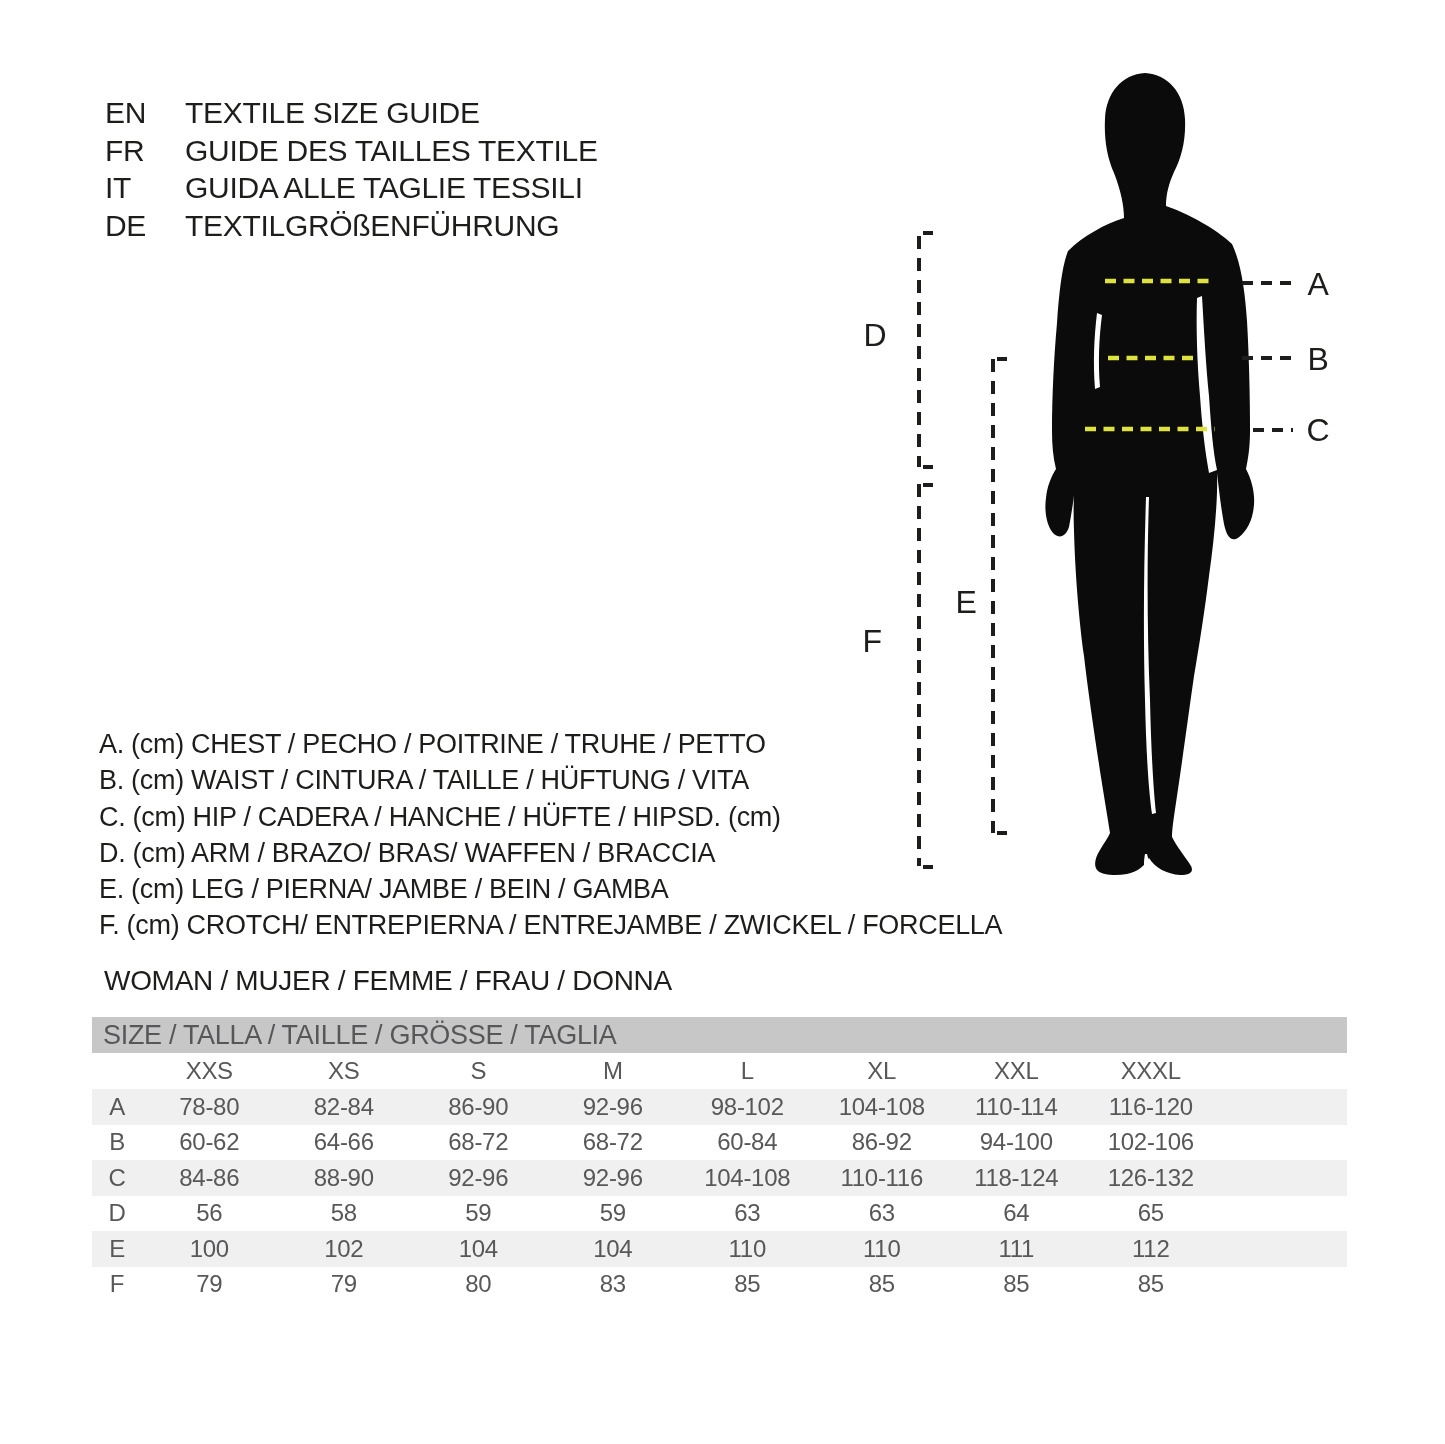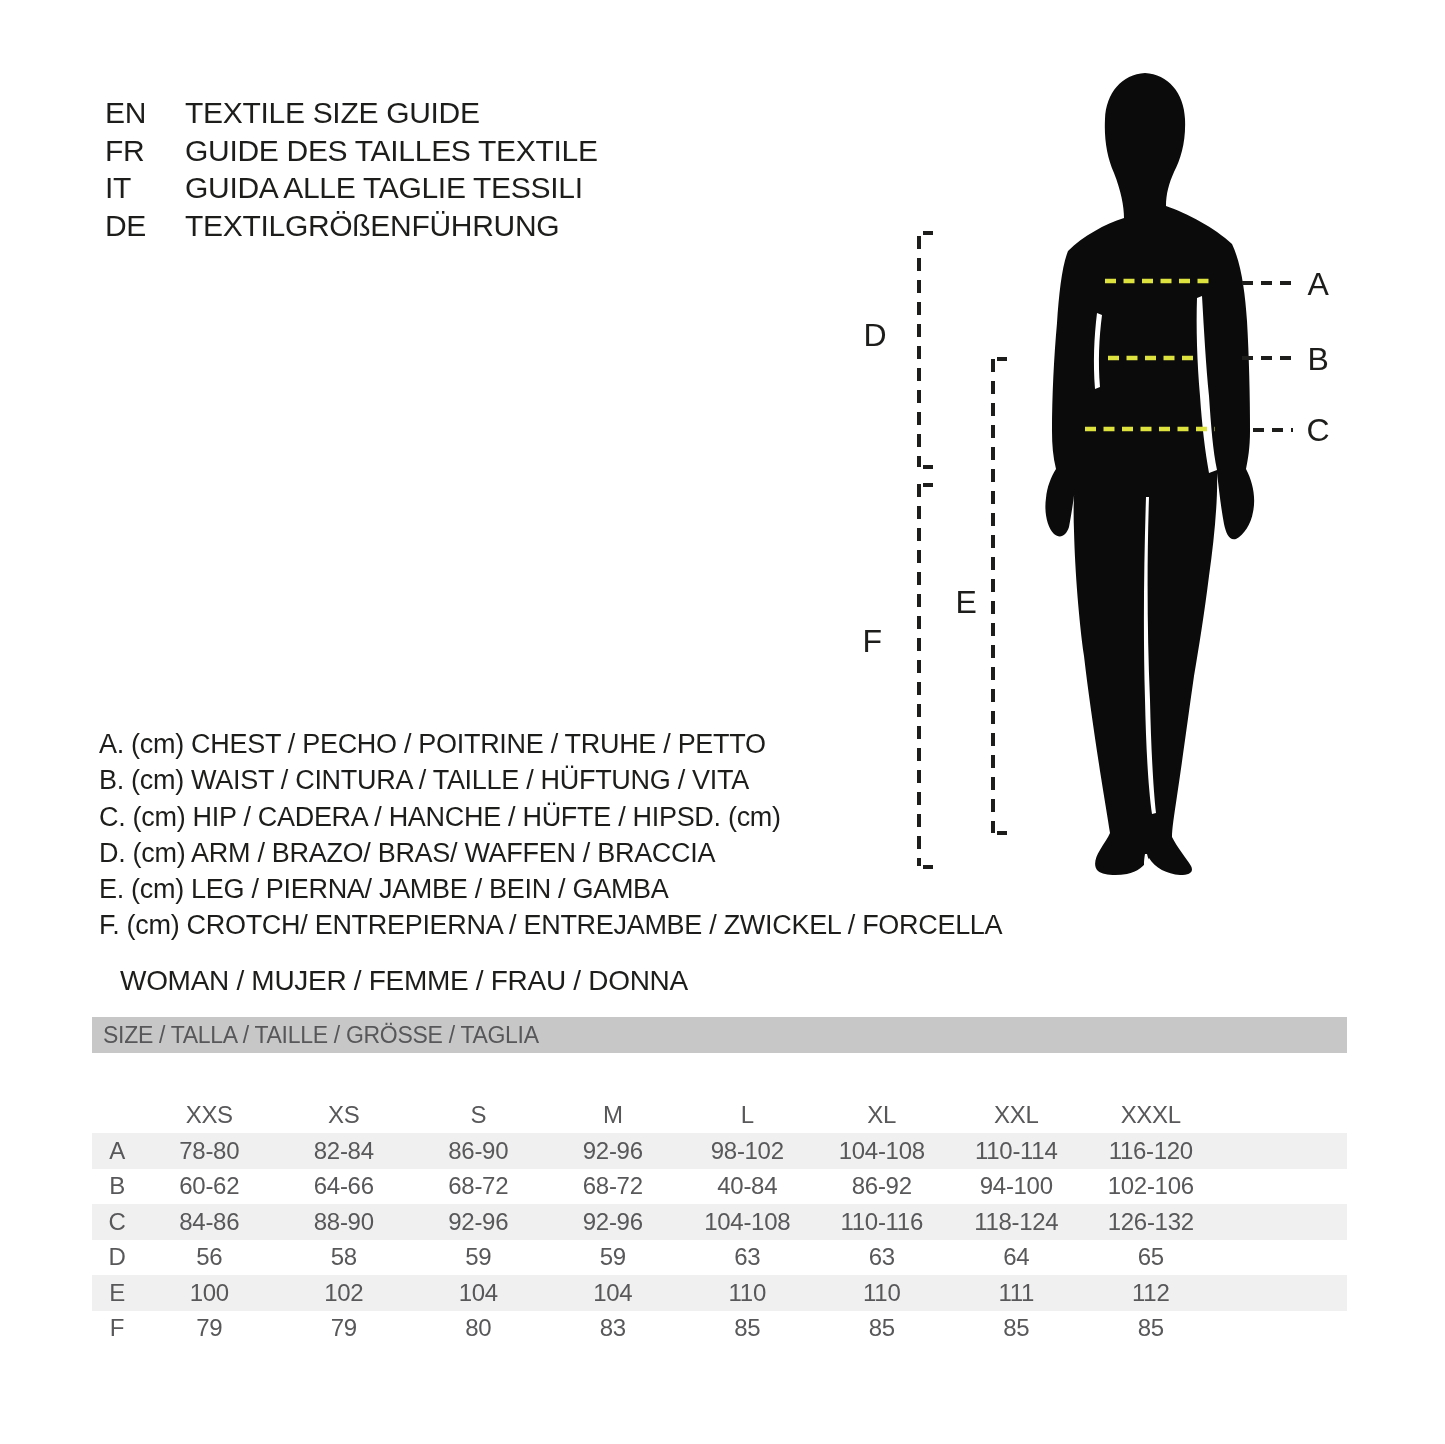--- a/index.html
+++ b/index.html
@@ -9,26 +9,26 @@
   
   .lang-block{position:absolute;left:105px;top:94px;}
   .lang-row{display:flex;height:37.6px;align-items:center;font-size:30px;line-height:37.6px;white-space:nowrap;}
   .lang-code{display:inline-block;width:80px;flex:0 0 80px;}
 
   
   .measure-block{position:absolute;left:99px;top:726px;}
   .measure-line{height:36.3px;line-height:36.3px;font-size:27px;white-space:nowrap;}
 
   
-  .audience{position:absolute;left:120px;top:965px;font-size:28px;line-height:32px;white-space:nowrap;}
+  .audience{position:absolute;left:104px;top:965px;font-size:28px;line-height:32px;white-space:nowrap;}
 
   
   .table-wrap{position:absolute;left:92px;top:1017px;width:1255px;}
-  .table-header-bar{height:36px;background:#c7c7c7;color:#57575a;font-size:23px;line-height:37px;padding-left:11px;box-sizing:border-box;white-space:nowrap;}
-  table.size-table{border-collapse:collapse;width:1255px;table-layout:fixed;color:#58585a;font-size:24px;margin-top:44px;}
+  .table-header-bar{height:36px;background:#c7c7c7;color:#57575a;font-size:27px;line-height:37px;padding-left:11px;box-sizing:border-box;white-space:nowrap;}
+  table.size-table{border-collapse:collapse;width:1255px;table-layout:fixed;color:#58585a;font-size:24px;}
   table.size-table td{padding:0;text-align:center;vertical-align:middle;overflow:hidden;white-space:nowrap;}
   col.c-lbl{width:50px;}
   col.c-sz{width:134.5px;}
   col.c-fill{width:129px;}
   tr.r-szhead td{height:36px;}
   tr.r-data td{height:35.5px;}
   tr.r-shade{background:#f0f0f0;}
   td.lbl{text-align:left;padding-left:10px;}
 
   
@@ -164,21 +164,21 @@
           <td>110-114</td>
           <td>116-120</td>
           <td></td>
         </tr>
         <tr class="r-data">
           <td class="lbl">B</td>
           <td>60-62</td>
           <td>64-66</td>
           <td>68-72</td>
           <td>68-72</td>
-          <td>40-84</td>
+          <td>60-84</td>
           <td>86-92</td>
           <td>94-100</td>
           <td>102-106</td>
           <td></td>
         </tr>
         <tr class="r-data r-shade">
           <td class="lbl">C</td>
           <td>84-86</td>
           <td>88-90</td>
           <td>92-96</td>

